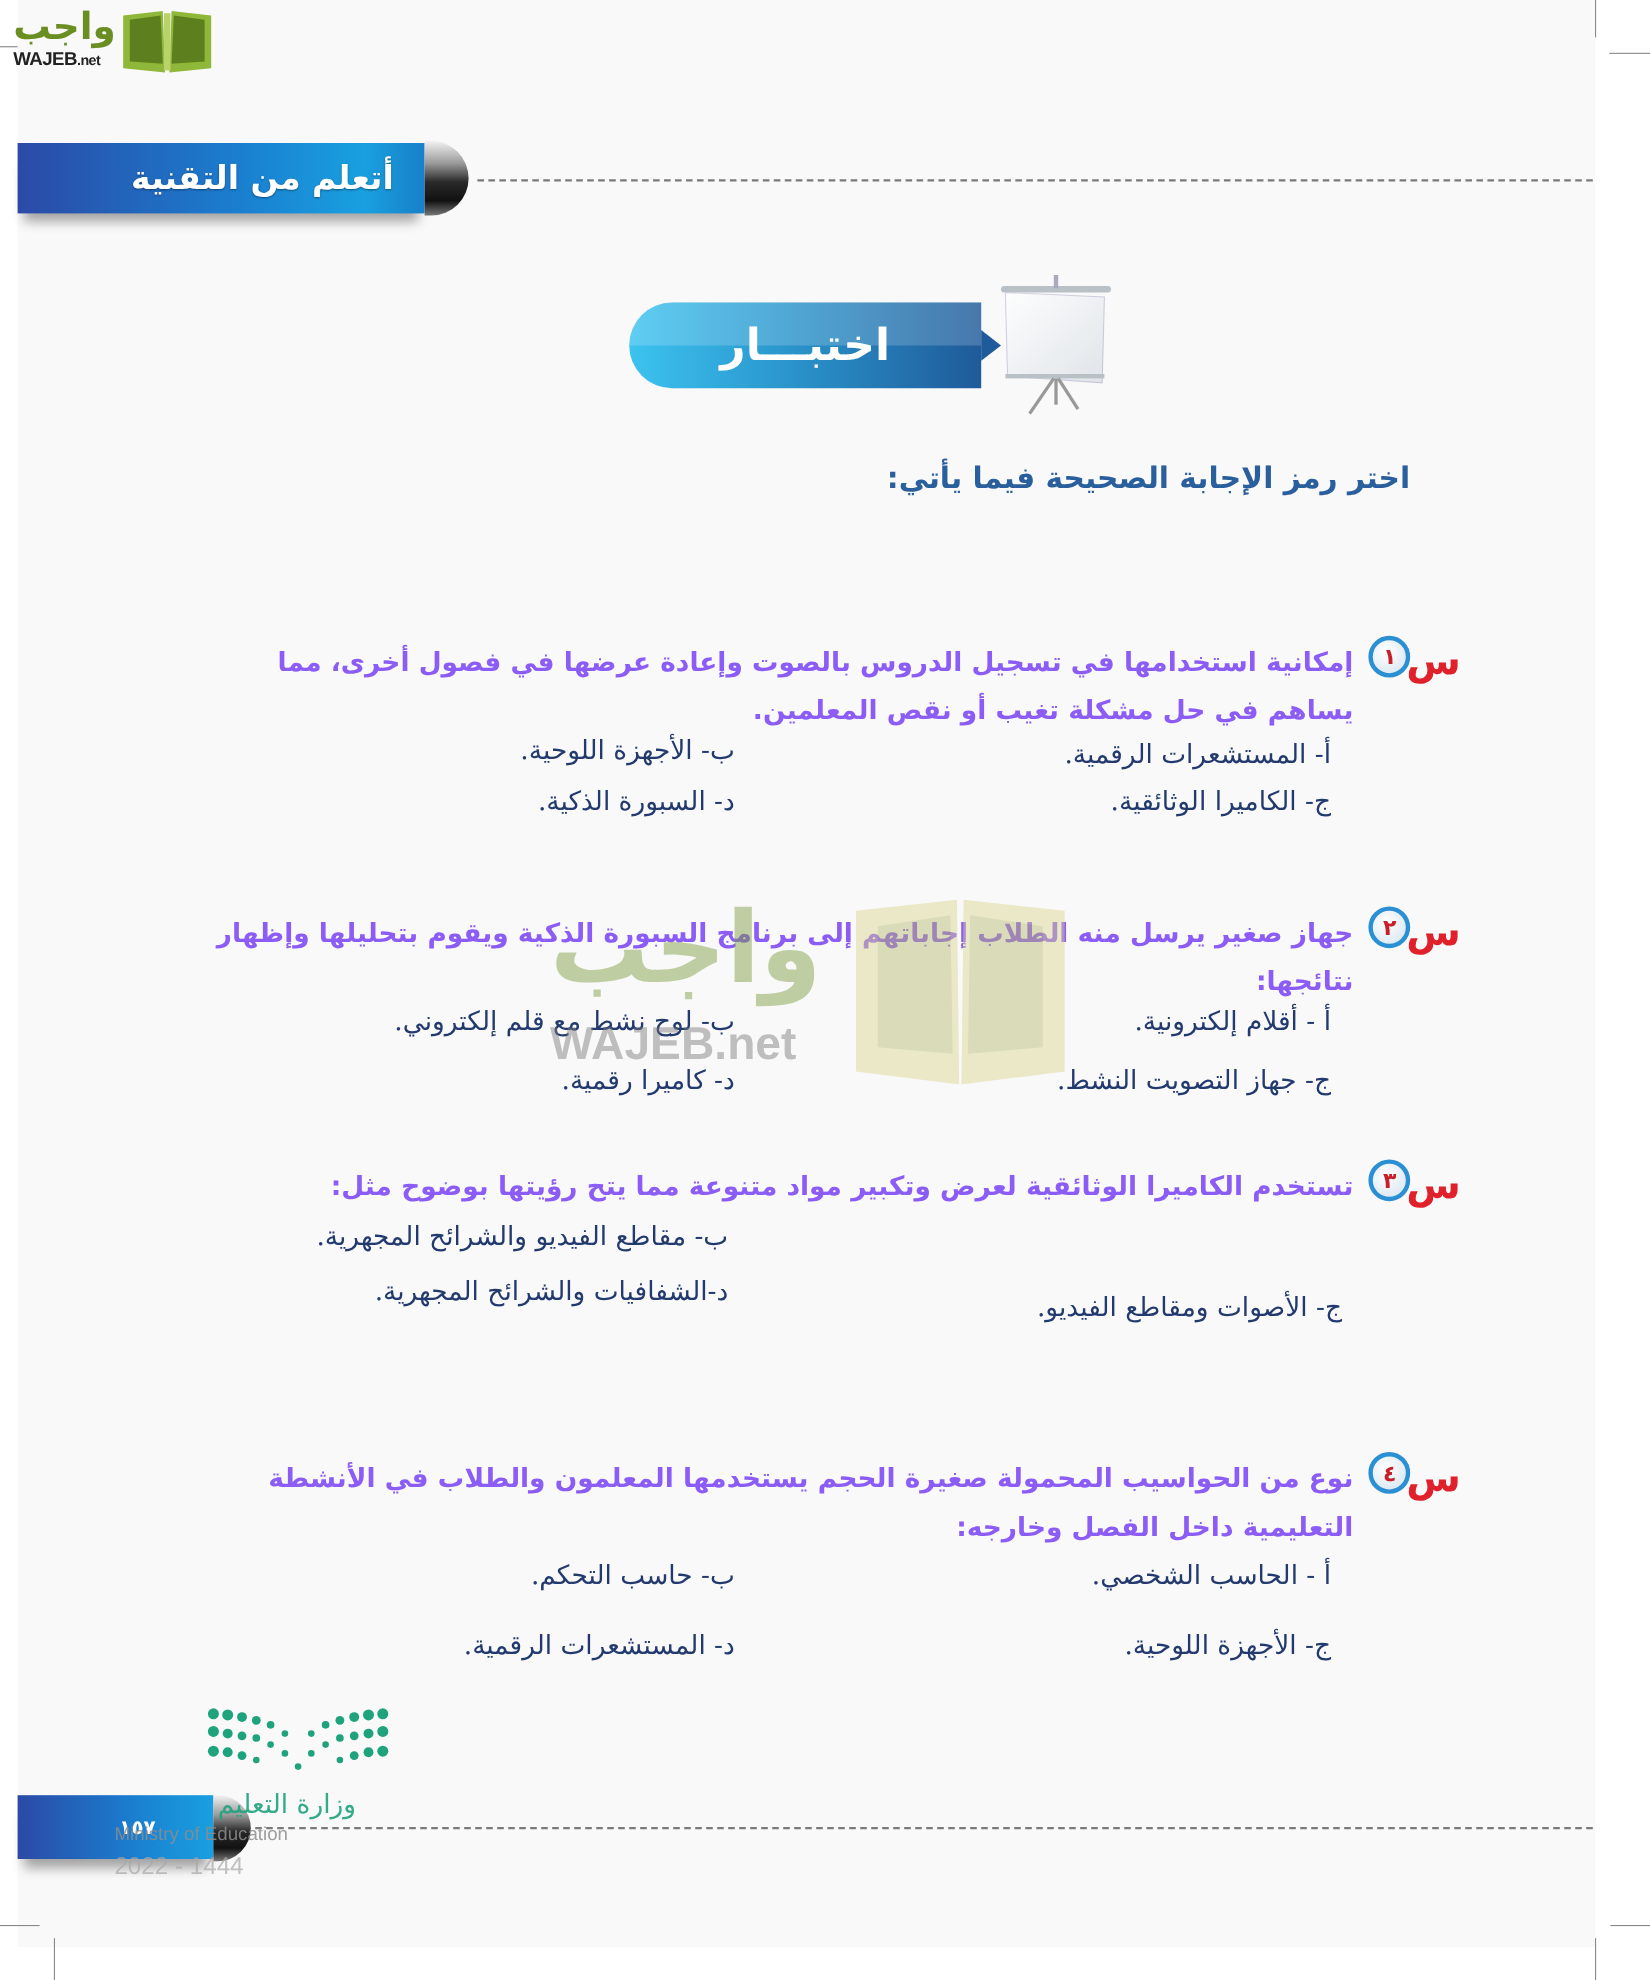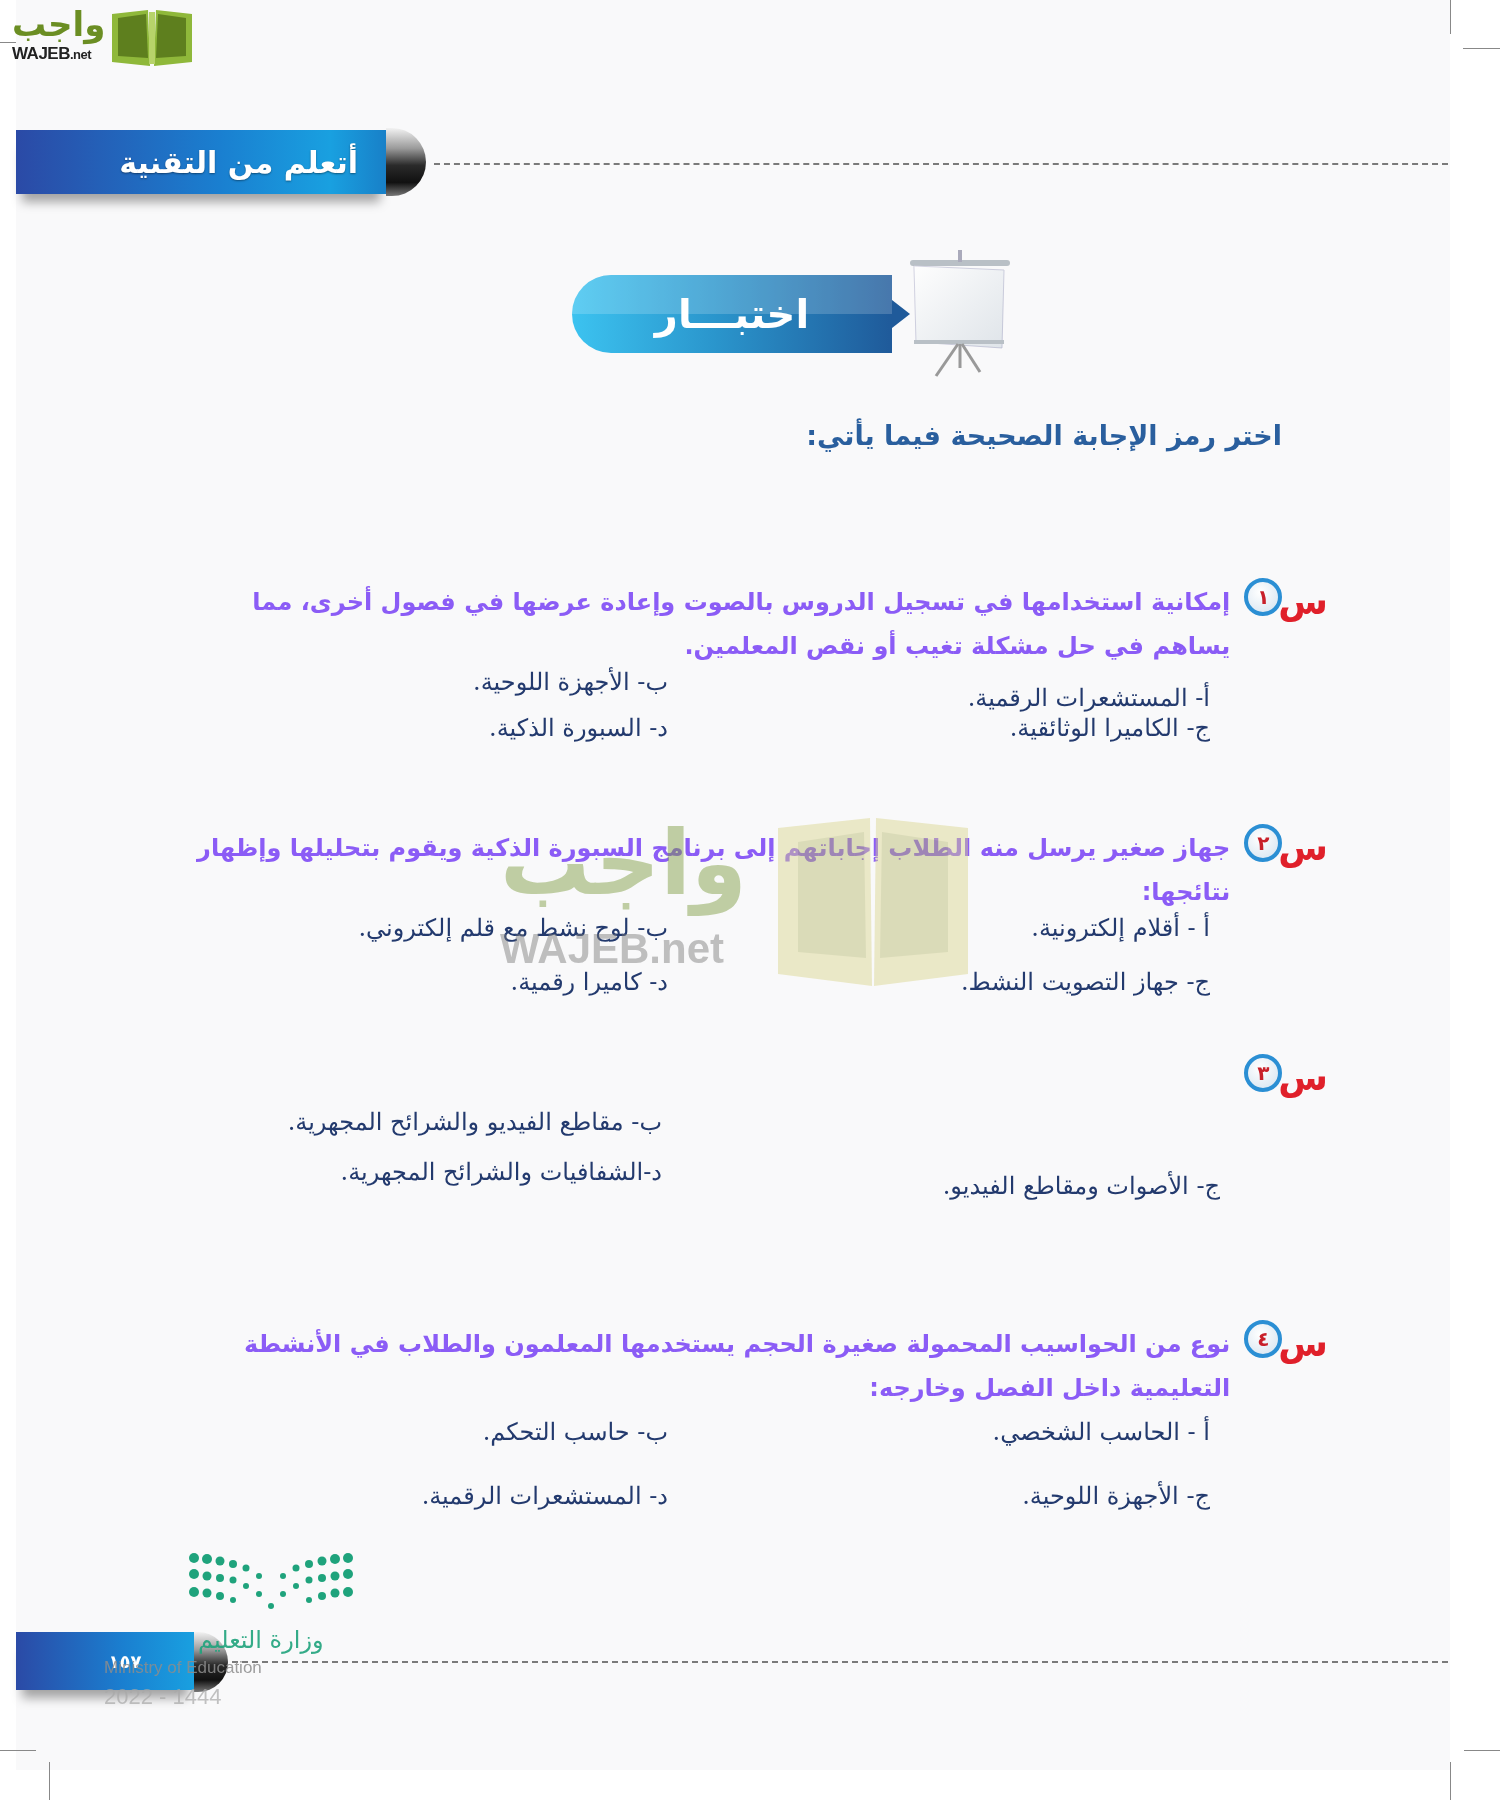--- a/index.html
+++ b/index.html
@@ -169,21 +169,21 @@
 
 <div class="question" style="top:580px;width:1160px;">
   <div class="q-head">
     <div class="q-marker">
       <span class="q-sin">س</span>
       <span class="q-num">١</span>
     </div>
     <div class="q-text">إمكانية استخدامها في تسجيل الدروس بالصوت وإعادة عرضها في فصول أخرى، مما يساهم في حل مشكلة تغيب أو نقص المعلمين.</div>
   </div>
   <div class="opts" style="height:100px;">
-    <span class="opt" style="right:80px;top:16px;margin-left:36px;">أ- المستشعرات الرقمية.</span>
+    <span class="opt" style="right:80px;top:4px;margin-left:36px;">أ- المستشعرات الرقمية.</span>
     <span class="opt" style="right:622px;top:0;">ب- الأجهزة اللوحية.</span>
     <span class="opt" style="right:80px;top:46px;">ج- الكاميرا الوثائقية.</span>
     <span class="opt" style="right:622px;top:46px;">د- السبورة الذكية.</span>
   </div>
 </div>
 
 <div class="question" style="top:826px;width:1160px;">
   <div class="q-head">
     <div class="q-marker">
       <span class="q-sin">س</span>
@@ -198,20 +198,21 @@
     <span class="opt" style="right:622px;top:54px;">د- كاميرا رقمية.</span>
   </div>
 </div>
 
 <div class="question" style="top:1056px;width:1160px;">
   <div class="q-head">
     <div class="q-marker">
       <span class="q-sin">س</span>
       <span class="q-num">٣</span>
     </div>
+    <div class="q-text">تستخدم الكاميرا الوثائقية لعرض وتكبير مواد متنوعة مما يتح رؤيتها بوضوح مثل:</div>
   </div>
   <div class="opts" style="height:120px;">
     <span class="opt" style="right:628px;top:10px;">ب- مقاطع الفيديو والشرائح المجهرية.</span>
     <span class="opt" style="right:70px;top:74px;">ج- الأصوات ومقاطع الفيديو.</span>
     <span class="opt" style="right:628px;top:60px;">د-الشفافيات والشرائح المجهرية.</span>
   </div>
 </div>
 
 <div class="question" style="top:1322px;width:1160px;">
   <div class="q-head">

